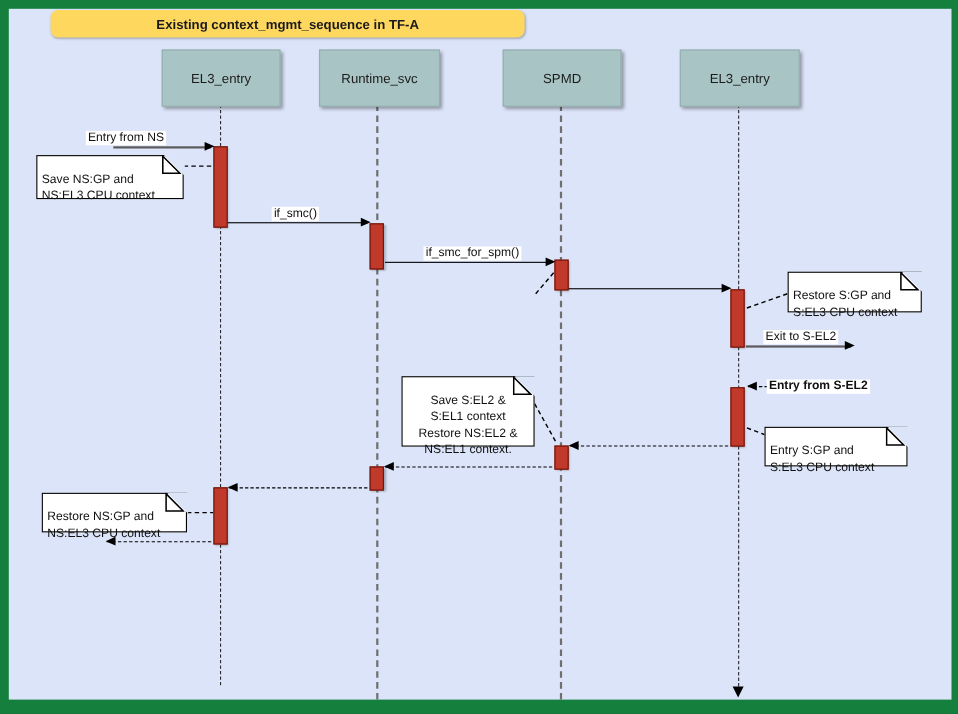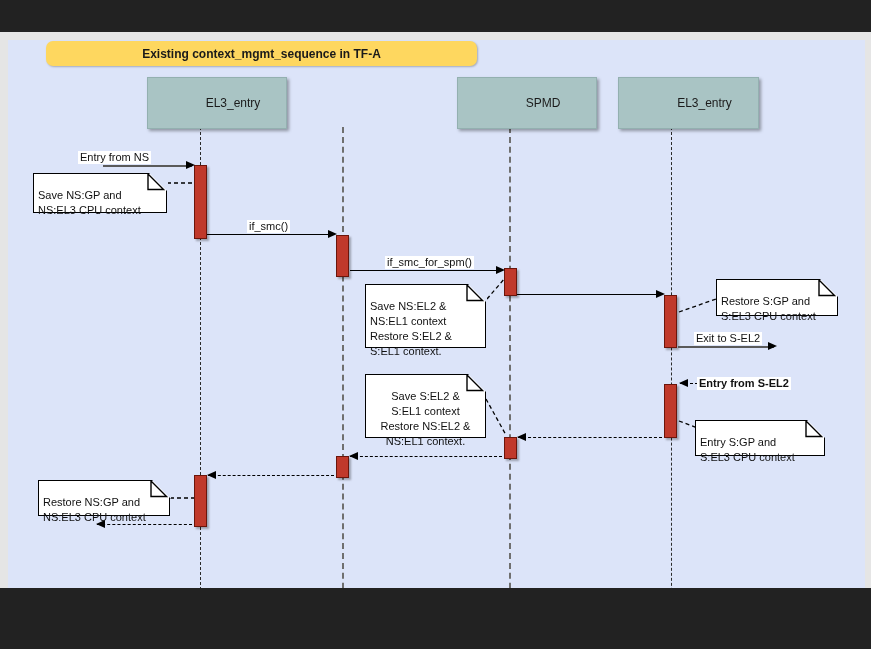--- a/index.html
+++ b/index.html
@@ -1,37 +1,36 @@
 <!DOCTYPE html>
 <html><head>
 <meta charset="utf-8">
 <style>
   html,body{margin:0;padding:0;background:#222;}
   #frame{
-    position:relative;width:871px;height:556px;background:#e5e5e5;overflow:hidden;
+    position:relative;width:871px;height:649px;background:#15803d;overflow:hidden;
     font-family:"Liberation Sans","DejaVu Sans",sans-serif;
-    margin-top:32px;
   }
   #canvas{position:absolute;left:8px;top:8px;width:857px;height:628px;background:#dce4f9;}
 
   
   .banner{
     position:absolute;left:46px;top:9px;width:431px;height:25px;
     background:#fed75f;border-radius:7px;
     display:flex;align-items:center;justify-content:center;
     font-size:12px;font-weight:bold;color:#1a1a1a;
     box-shadow:1px 1px 2px rgba(0,0,0,0.25);
   }
 
   
   .actor{
     position:absolute;top:45px;height:50px;background:#a9c4c4;
     border:1px solid #93b0b0;box-shadow:2px 2px 3px rgba(0,0,0,0.35);
     display:flex;align-items:center;justify-content:center;
-    font-size:12px;color:#1b1b1b;padding-left:32px;
+    font-size:12px;color:#1b1b1b;
   }
 
   
   .lifeline{position:absolute;width:0;}
   .lifeline.dark{border-left:1.5px dashed #2b2b2b;}
   .lifeline.gray{border-left:2px dashed #6f6f6f;}
   .end-arrow{
     position:absolute;width:0;height:0;
     border-left:5.5px solid transparent;border-right:5.5px solid transparent;
     border-top:10px solid #000;
@@ -87,20 +86,23 @@
 
   <div class="lifeline dark" style="left:200px;top:95px;height:528px;"></div>
   <div class="lifeline gray" style="left:342px;top:95px;height:541px;"></div>
   <div class="lifeline gray" style="left:509px;top:95px;height:541px;"></div>
   <div class="lifeline dark" style="left:671px;top:95px;height:529px;"></div>
   <div class="end-arrow" style="left:666px;top:624px;"></div>
 
   <div class="actor" style="left:147px;width:106px;">
     <span>EL3_entry</span>
   </div>
+  <div class="actor" style="left:290px;width:108px;">
+    <span>Runtime_svc</span>
+  </div>
   <div class="actor" style="left:457px;width:106px;align-items:center;">
     <span>SPMD</span>
   </div>
   <div class="actor" style="left:618px;width:107px;">
     <span>EL3_entry</span>
   </div>
 
   <svg id="connectors" width="871" height="649">
     <g stroke="#000" stroke-width="1.3" stroke-dasharray="4 3" fill="none">
       <path d="M167,151 L194,151"></path>
@@ -140,30 +142,20 @@
 
   <div class="note" style="left:33px;top:141px;width:134px;height:40px;">
     <div class="cover"></div>
     <svg class="fold" width="18" height="18">
         <path d="M1,1 L16.5,16.5 L1,16.5 Z" fill="#fff" stroke="#000" stroke-width="1.4"></path>
       </svg>
     <div class="note-text">Save NS:GP and
 NS:EL3 CPU context</div>
   </div>
 
-  <div class="note" style="left:365px;top:252px;width:121px;height:64px;">
-    <div class="cover"></div>
-    <svg class="fold" width="18" height="18">
-        <path d="M1,1 L16.5,16.5 L1,16.5 Z" fill="#fff" stroke="#000" stroke-width="1.4"></path>
-      </svg>
-    <div class="note-text">Save NS:EL2 &amp;
-NS:EL1 context
-Restore S:EL2 &amp;
-S:EL1 context.</div>
-  </div>
 
   <div class="note" style="left:716px;top:247px;width:122px;height:37px;text-decoration:underline;">
     <div class="cover"></div>
     <svg class="fold" width="18" height="18">
         <path d="M1,1 L16.5,16.5 L1,16.5 Z" fill="#fff" stroke="#000" stroke-width="1.4"></path>
       </svg>
     <div class="note-text">Restore S:GP and
 S:EL3 CPU context</div>
   </div>
 

